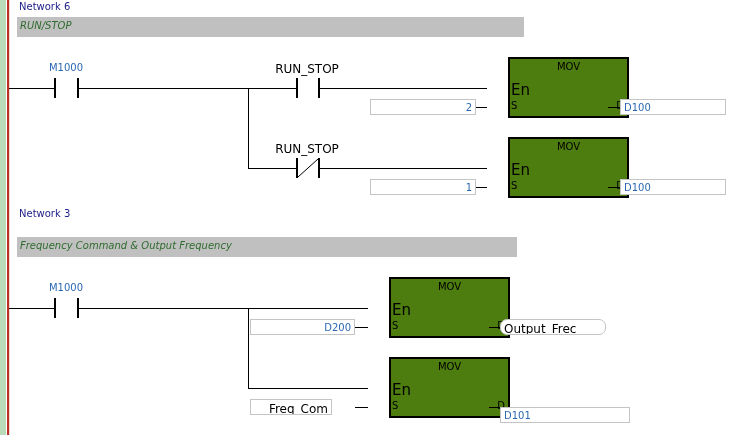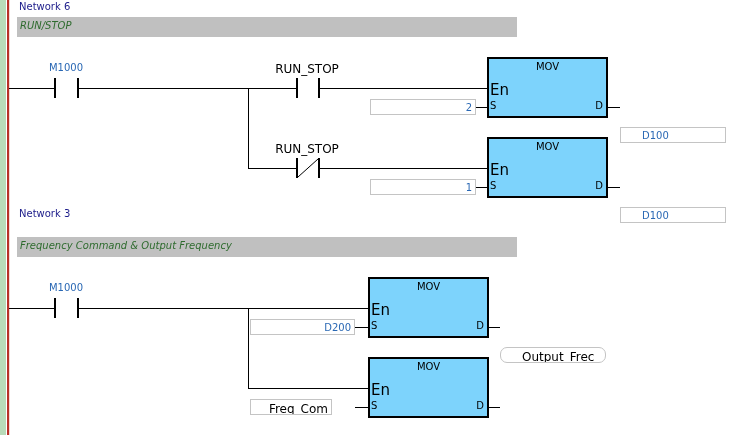--- a/index.html
+++ b/index.html
@@ -8,41 +8,41 @@
     .rail-red { position: absolute; left: 7px; top: 0; width: 2px; height: 435px; background: #b83028; }
     .rail-pink { position: absolute; left: 9px; top: 0; width: 1px; height: 435px; background: #f3d9d4; }
     .net-title { position: absolute; left: 19px; font-size: 10px; color: #1c1c8a; font-family: "DejaVu Sans", sans-serif; }
     .comment-bar { position: absolute; left: 17px; width: 500px; height: 20px; background: #c0c0c0; }
     .comment-text { position: absolute; left: 3px; top: 3px; font-size: 10px; font-style: italic; color: #2e6b2e; white-space: nowrap; }
     .hline { position: absolute; height: 1px; background: #000; }
     .vline { position: absolute; width: 1px; background: #000; }
     .contact-bar { position: absolute; width: 2px; height: 20px; background: #000; }
     .dev-label { position: absolute; font-size: 10px; color: #2a68b4; white-space: nowrap; transform: translateX(-50%); font-family: "DejaVu Sans", sans-serif; }
     .name-label { position: absolute; font-size: 12px; color: #000; white-space: nowrap; transform: translateX(-50%); font-family: "DejaVu Sans", sans-serif; }
-    .block { position: absolute; width: 117px; height: 57px; border: 2px solid #000; background: #7dd3fc; }
+    .block { position: absolute; width: 117px; height: 57px; border: 2px solid #000; background: #4d7c0f; margin-left: 21px; }
     .block-title { position: absolute; left: 0; right: 0; top: 2px; text-align: center; font-size: 10px; color: #000; }
     .pin-en { position: absolute; left: 1px; top: 22px; font-size: 15px; color: #000; }
     .pin-s { position: absolute; left: 1px; top: 41px; font-size: 10px; color: #000; }
     .pin-d { position: absolute; right: 3px; top: 41px; font-size: 10px; color: #000; }
     .operand { position: absolute; height: 16px; border: 1px solid #c4c4c4; background: #fff; font-size: 10px; line-height: 16px; color: #2a68b4; white-space: nowrap; overflow: hidden; box-sizing: border-box; }
     .operand.right { text-align: right; padding-right: 3px; }
-    .operand.left { text-align: left; padding-left: 21px; margin-top: 28px; }
+    .operand.left { text-align: left; padding-left: 3px; }
     .operand.name { color: #000; font-size: 12px; line-height: 18px; }
     .nc-slash { position: absolute; }
   </style>
 </head>
 <body>
 
 <div class="rail-green"></div>
 <div class="rail-red"></div>
 <div class="rail-pink"></div>
 
 <div>
   <div class="net-title" style="top:1px;">Network 6</div>
-  <div class="comment-bar" style="top:17px;">
+  <div class="comment-bar" style="top:17px;padding-left:7px;">
     <span class="comment-text">RUN/STOP</span>
   </div>
 
   <div class="hline" style="left:9px; top:88px; width:45px;"></div>
   <div>
     <div class="dev-label" style="left:66px; top:62px;">M1000</div>
     <div class="contact-bar" style="left:54px; top:78px;"></div>
     <div class="contact-bar" style="left:77px; top:78px;"></div>
   </div>
   <div class="hline" style="left:79px; top:88px; width:217px;"></div>

